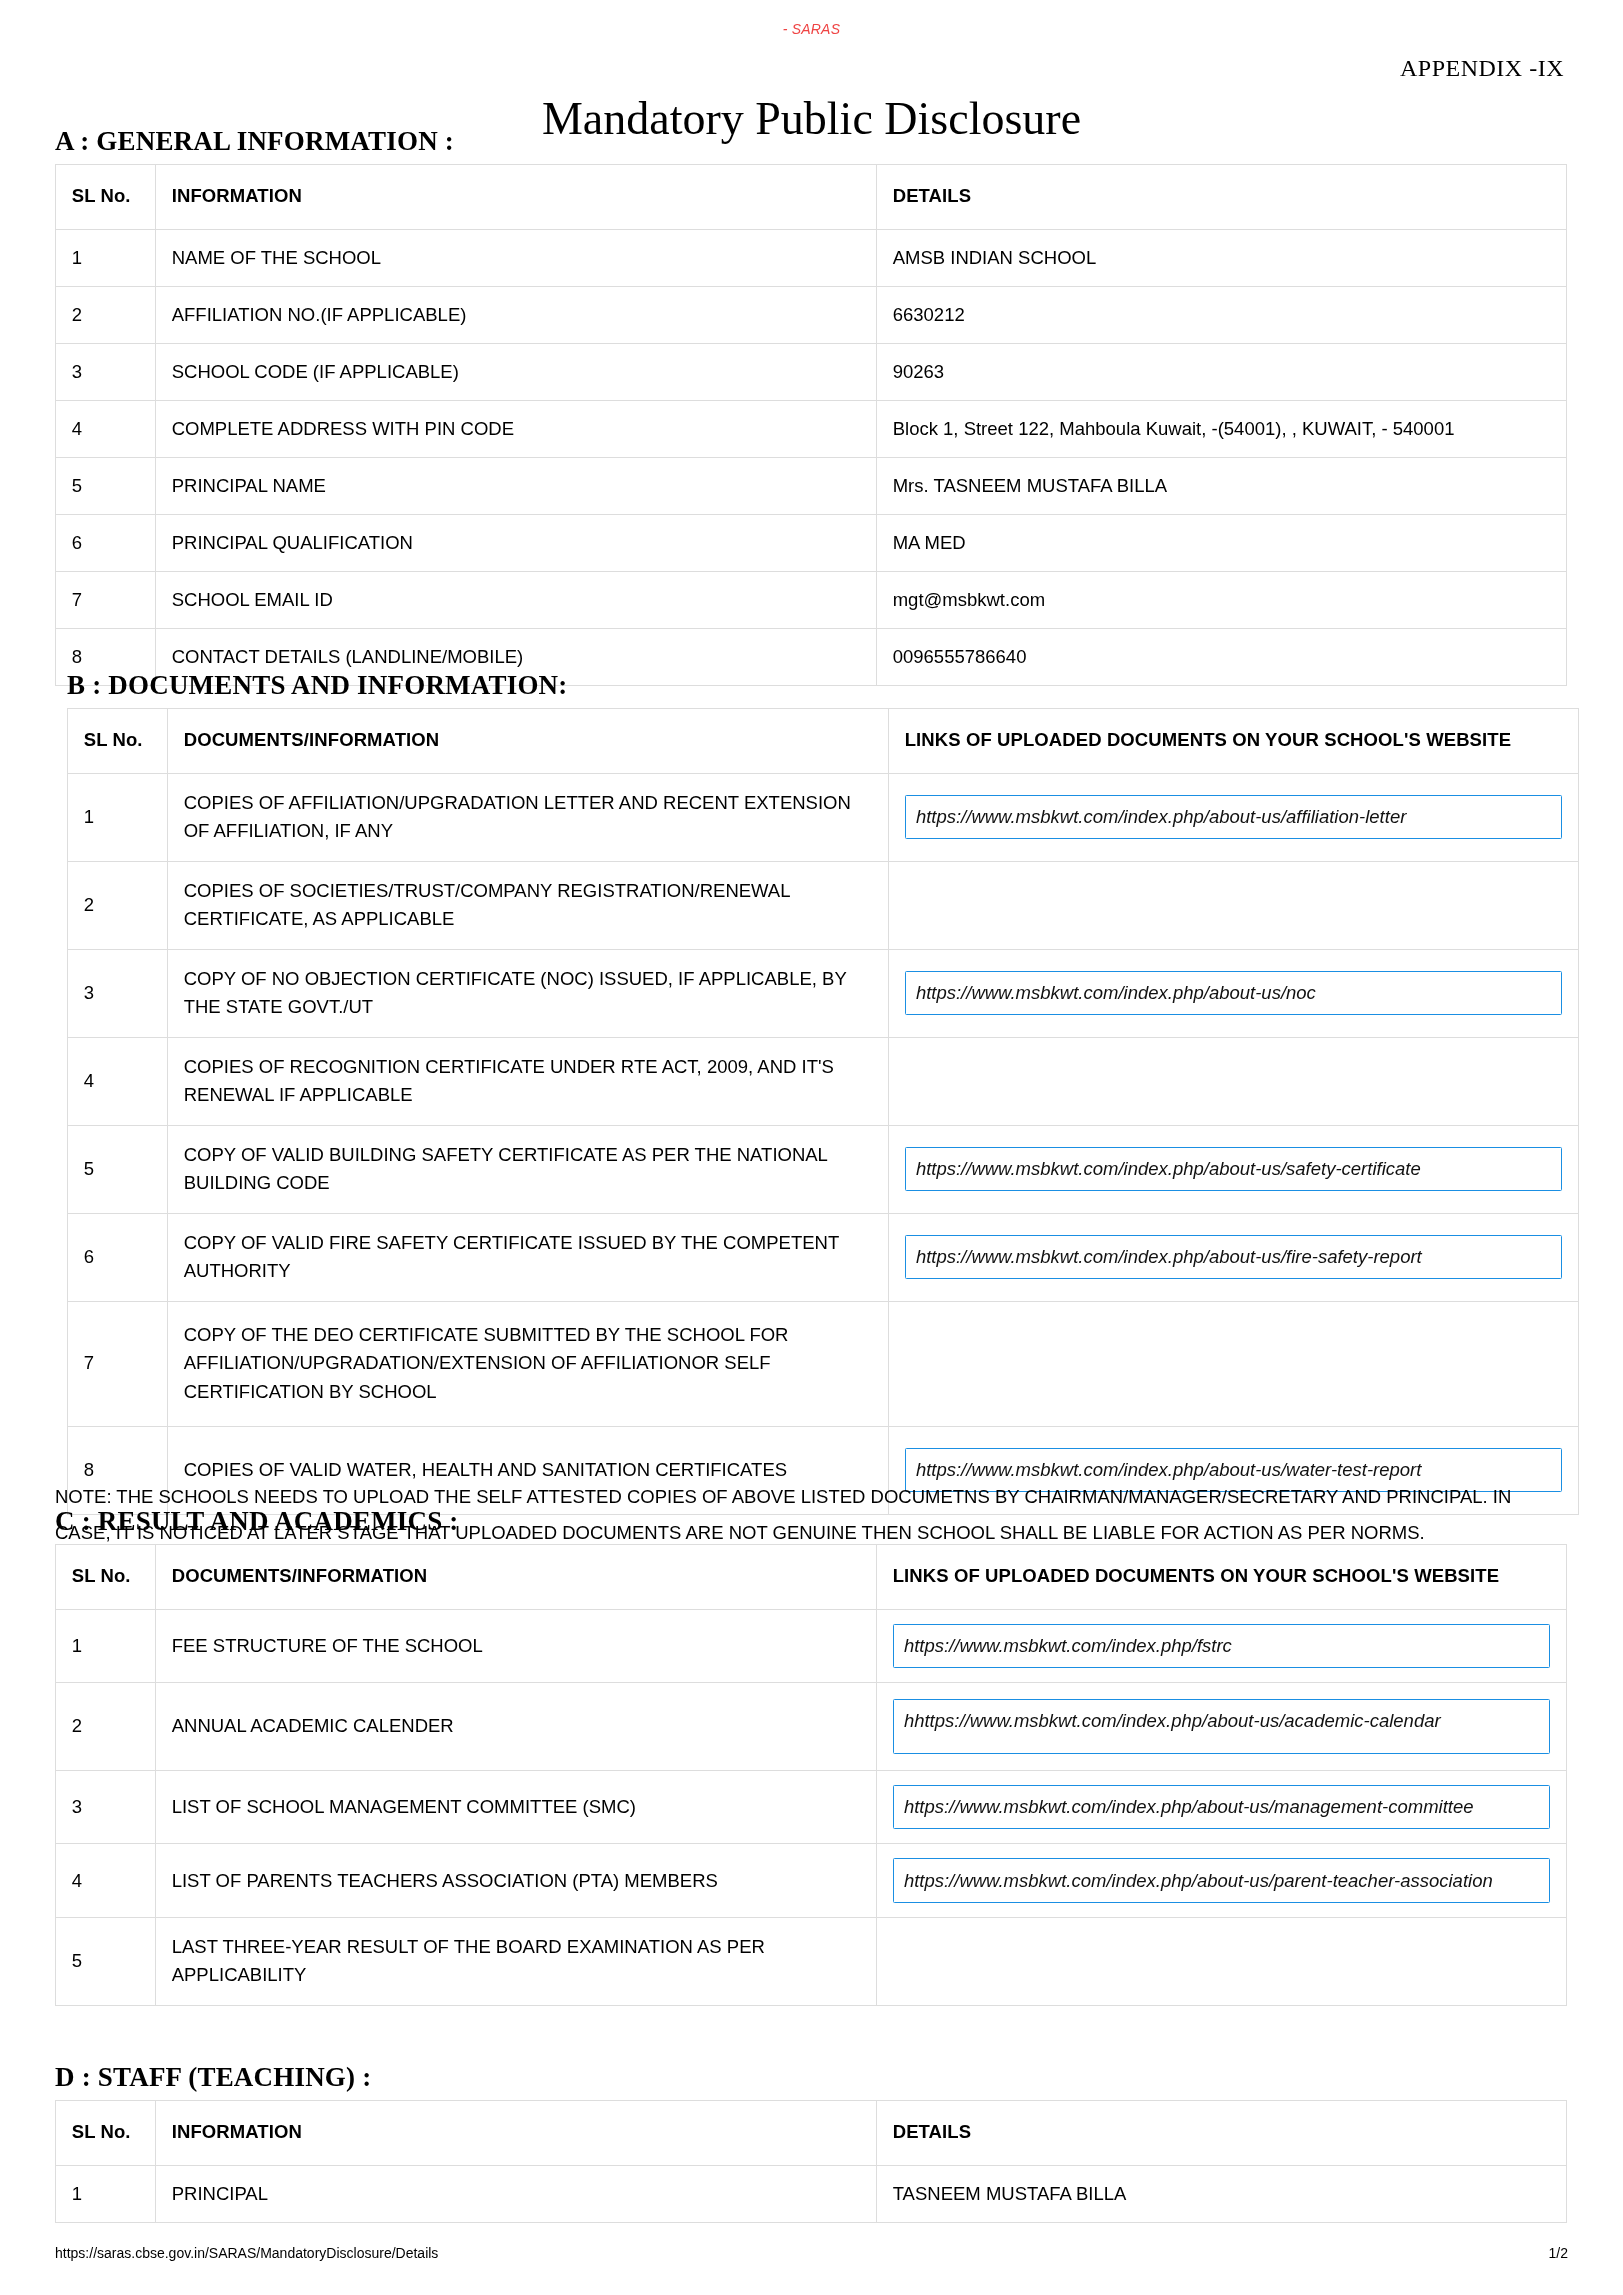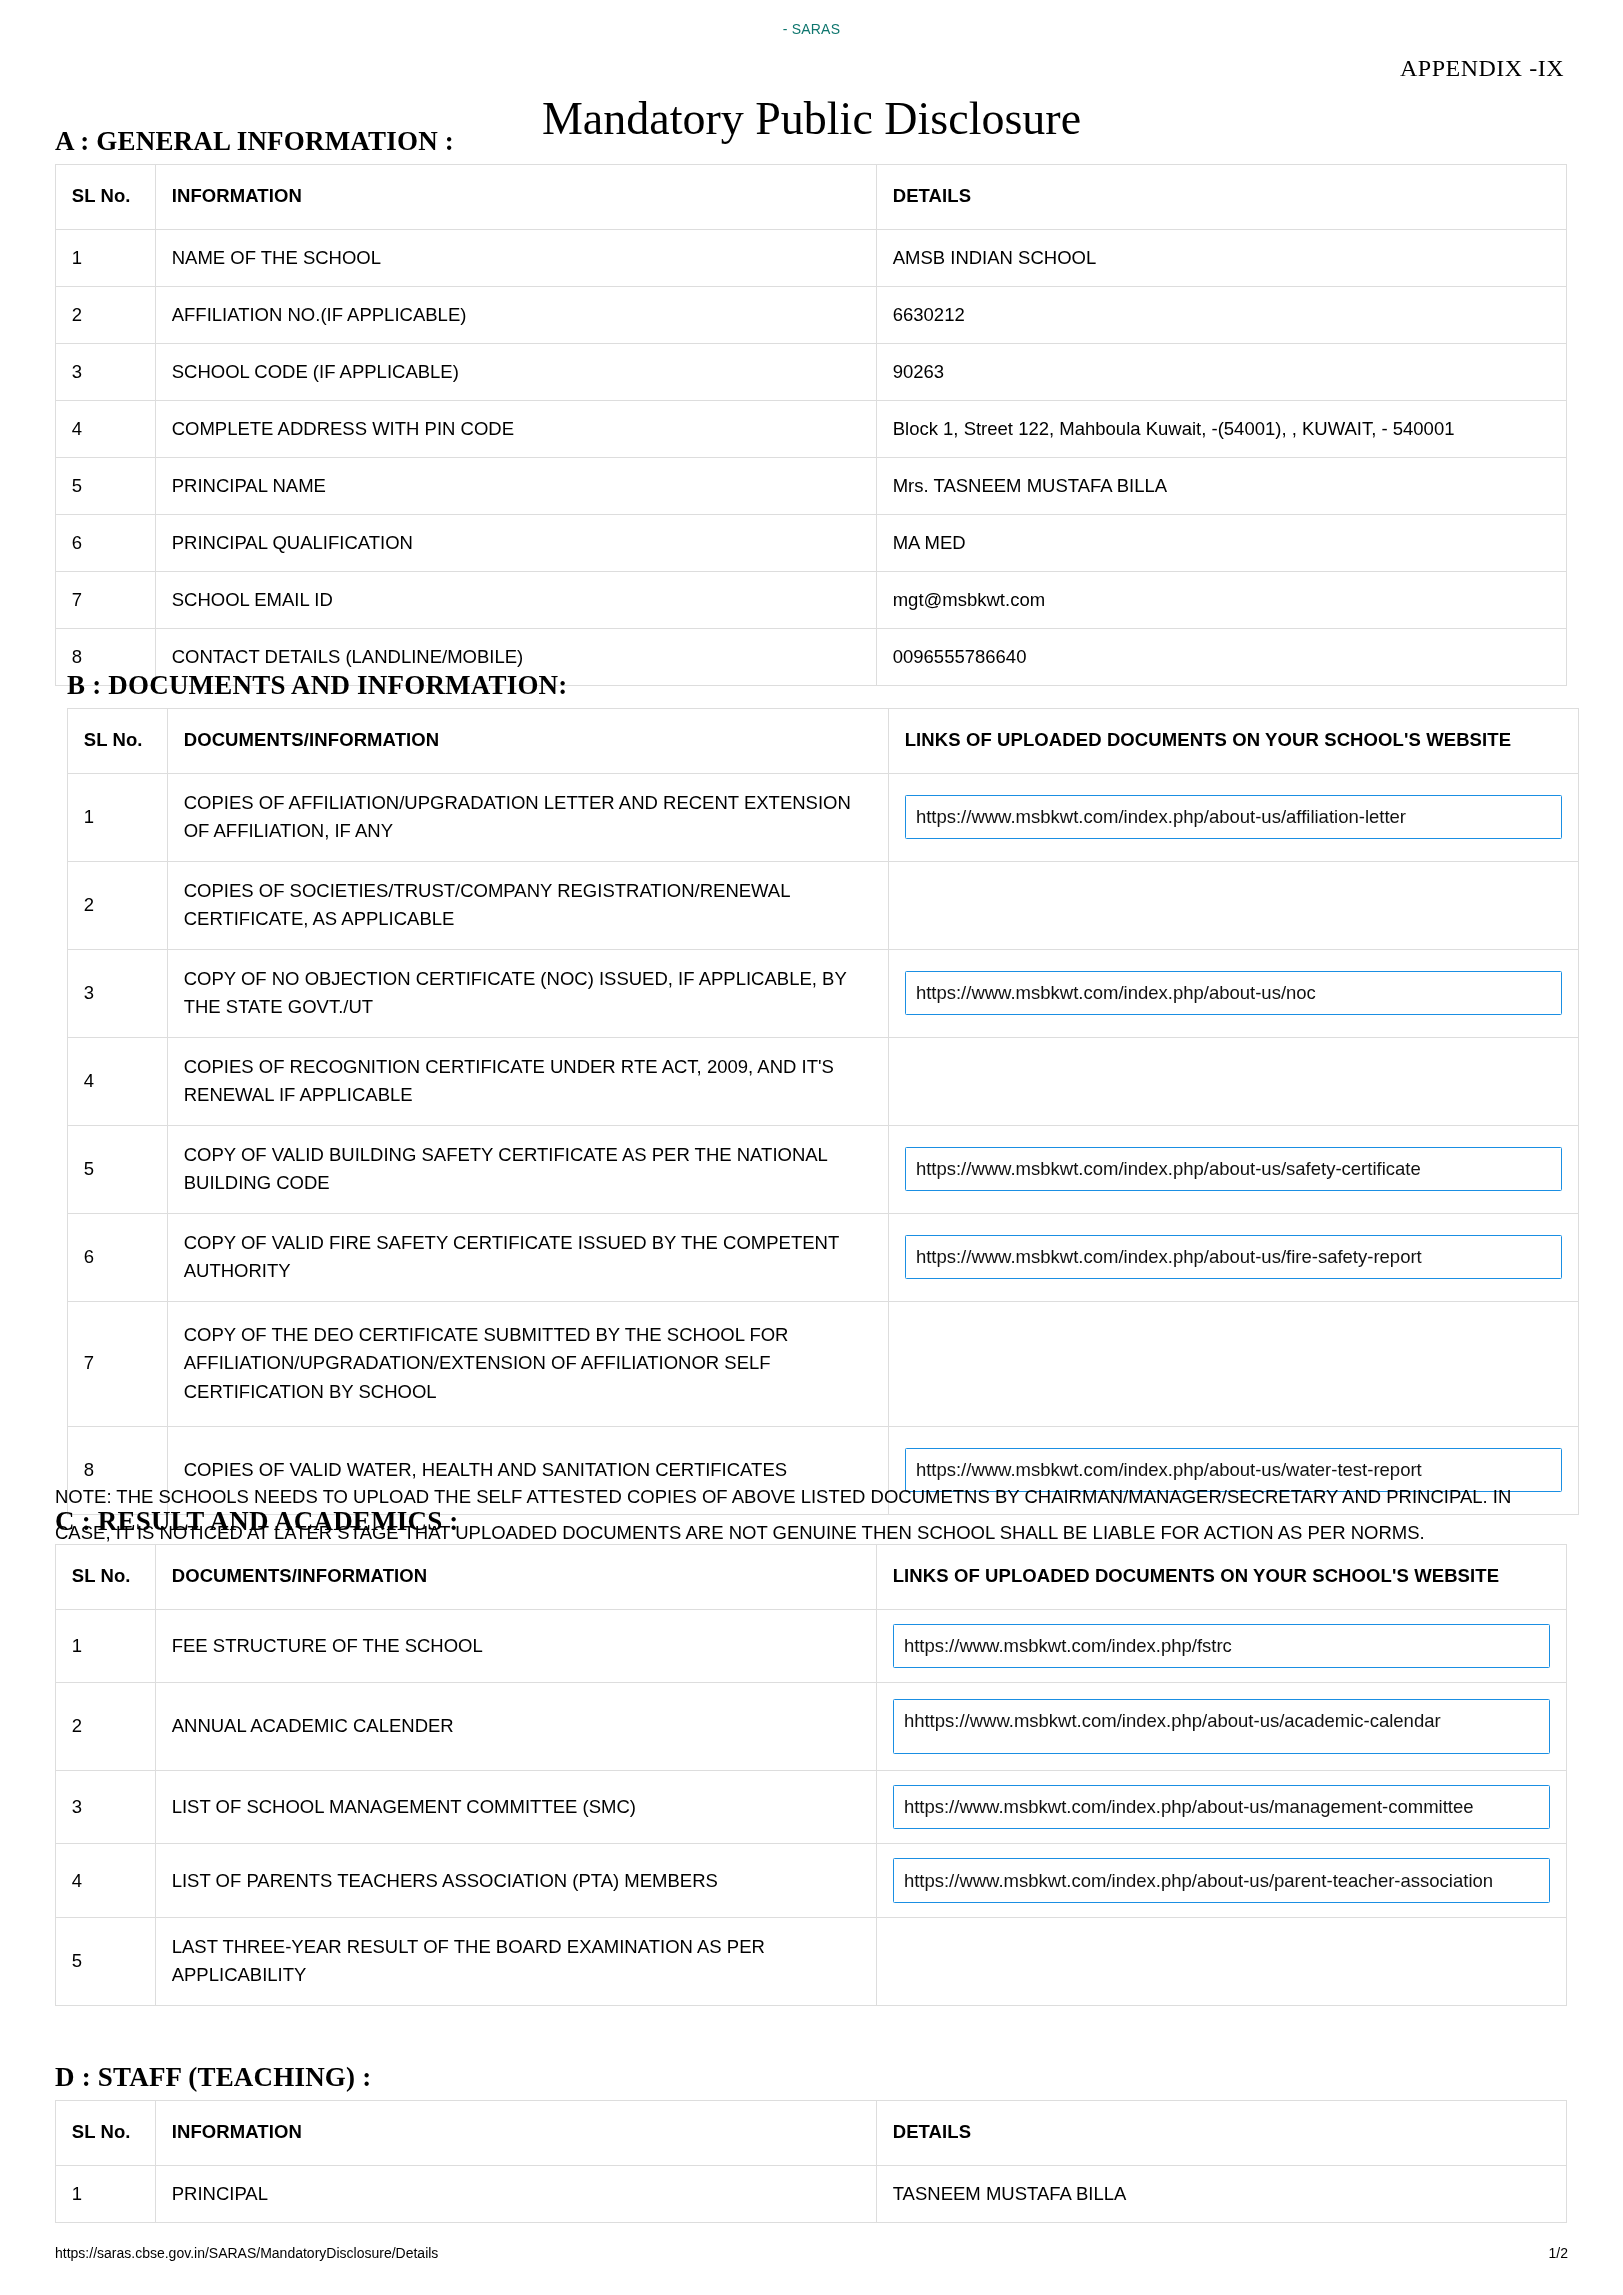--- a/index.html
+++ b/index.html
@@ -27,21 +27,22 @@
 
   
   .saras-mark {
     position: absolute;
     left: 0; right: 0;
     top: 21px;
     text-align: center;
     font-family: "Liberation Sans", sans-serif;
     font-size: 14px;
     letter-spacing: 0.2px;
-    color: #0f766e;
+    color: #ef4444;
+    font-style: italic;
   }
   .appendix {
     position: absolute;
     right: 59px;
     top: 55px;
     font-family: "Liberation Serif", serif;
     font-size: 24px;
     letter-spacing: 0.5px;
     white-space: nowrap;
   }
@@ -113,20 +114,21 @@
     border-radius: 1.4px;
     padding: 9.2px 10.2px;
     font-size: 18.5px;
     line-height: 1.3;
     color: #111;
     font-family: "Liberation Sans", sans-serif;
     min-height: 21px;
     box-sizing: border-box;
     white-space: nowrap;
     overflow: hidden;
+    font-style: italic;
   }
   td.linkcell { padding: 12px 14px; }
   td.linkcell.empty { padding: 14px 15.7px; }
 
   
   .note {
     font-family: "Liberation Sans", sans-serif;
     font-size: 18.5px;
     line-height: 1.95;
     color: #000;

